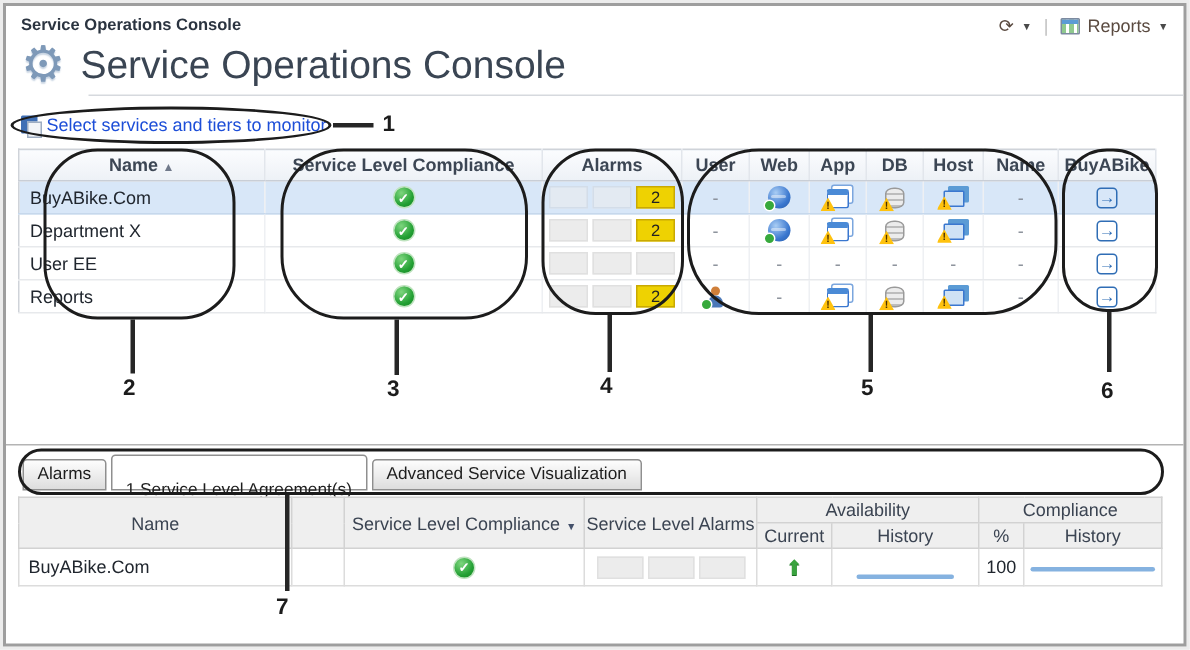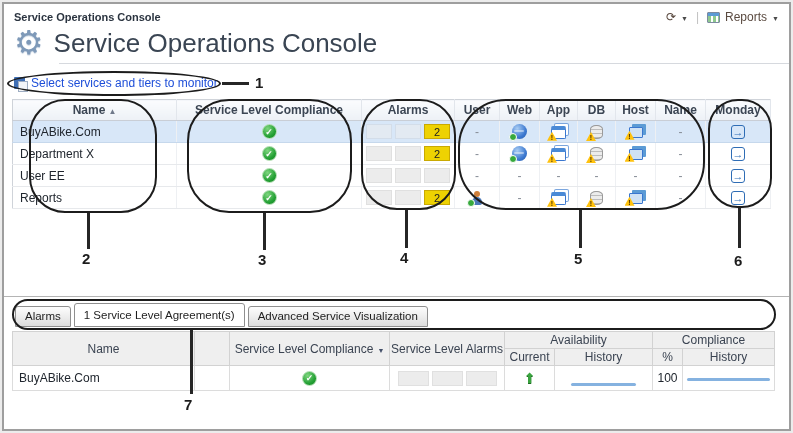--- a/index.html
+++ b/index.html
@@ -70,21 +70,21 @@
   .icon-explore { display:inline-flex; width:14px; height:14px; border:1px solid #2f6db5; border-radius:3px;
       align-items:center; justify-content:center; color:#2f6db5; font-size:11px; font-weight:bold; cursor:pointer; }
   .icon-up { color:#3aa33f; font-size:14px; line-height:14px; text-shadow:0 1px 0 #1c6b22; }
 
   
   .divider { position:absolute; left:0; top:292px; width:789px; height:1px; background:#b4b4b4; }
   .tabs { position:absolute; left:11px; top:299px; display:flex; align-items:flex-end; gap:3px; }
   .tab { height:21px; padding:3px 9px 0; font-size:11.5px; color:#1d1d1d; white-space:nowrap;
       border:1px solid #8f8f8f; border-radius:3px 3px 0 0;
       background:linear-gradient(#fdfdfd,#ececec 55%, #dddddd); cursor:pointer; }
-  .tab.active { height:24px; padding-top:5px; background:#fff;text-align:center; }
+  .tab.active { height:24px; padding-top:17px; background:#fff;text-align:center; }
 
   
   #table2 { position:absolute; left:8px; top:327px; width:762px; border:1px solid #b9bcc2; }
   #table2 th { font-size:12px; font-weight:normal; color:#3b4452; text-align:center; background:#efefef;
       border:1px solid #d2d2d2; height:17px; }
   #table2 td { height:25px; font-size:12px; color:#20262e; text-align:center; border:1px solid #dcdcdc; background:#fff; }
   #table2 td.namecell { text-align:left; padding-left:6px; }
   .slc-arrow { font-size:7px; color:#44506a; margin-left:4px; }
   .spark { height:3px; background:#85b2e0; border-radius:2px; }
   .spark.mid { width:68%; margin:13px auto 0; }
@@ -138,21 +138,21 @@
         <tr>
       <th><span>Name</span><span class="sort-asc">▲</span></th>
       <th><span>Service Level Compliance</span></th>
       <th><span>Alarms</span></th>
       <th><span>User</span></th>
       <th><span>Web</span></th>
       <th><span>App</span></th>
       <th><span>DB</span></th>
       <th><span>Host</span></th>
       <th><span>Name</span></th>
-      <th><span>Monday</span></th>
+      <th><span>BuyABike</span></th>
     </tr>
     <tr class="selected">
       <td class="namecell">BuyABike.Com</td>
       <td><span class="icon-check">✓</span></td>
       <td><span class="alarmgroup">
               <span class="alarm-empty"></span>
               <span class="alarm-empty"></span>
               <span class="alarm-count">2</span>
             </span></td>
       <td><span class="dash">-</span></td>

